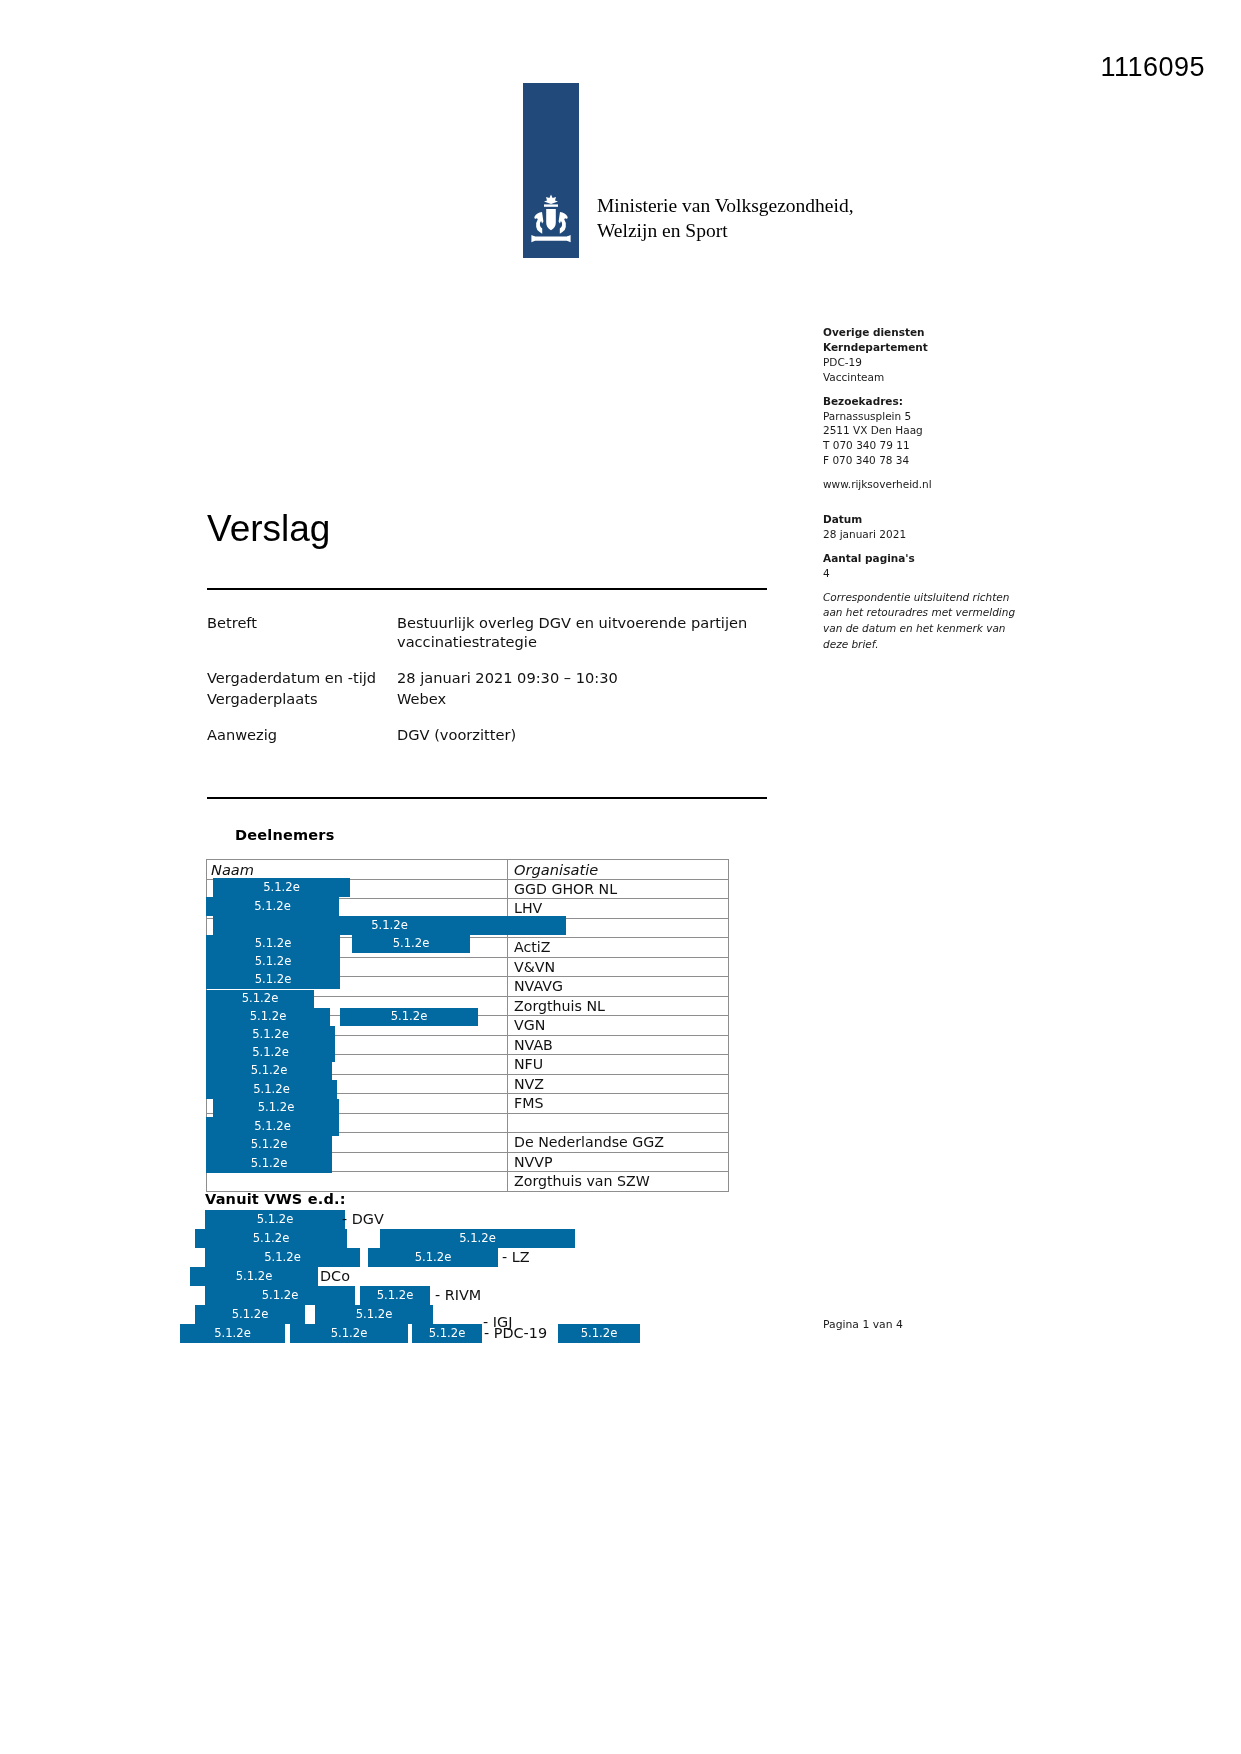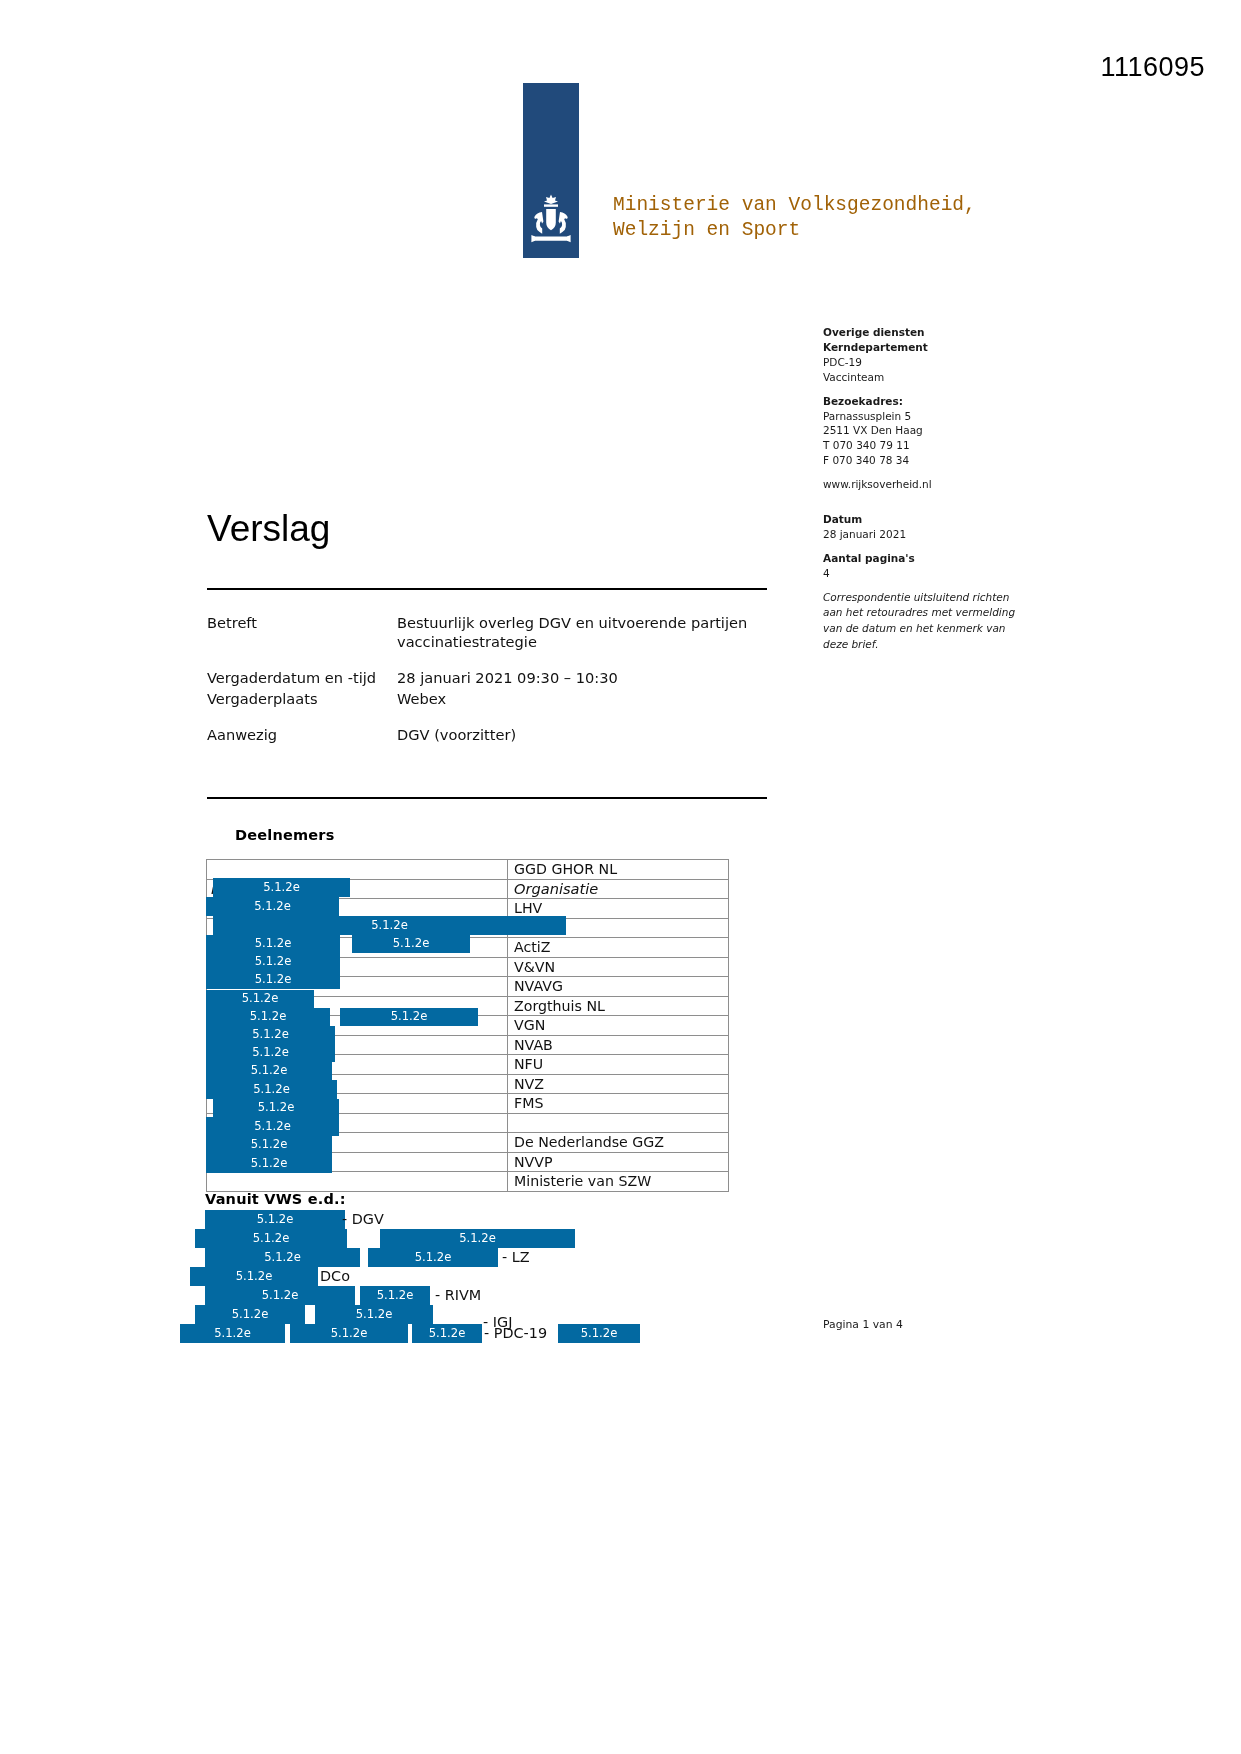--- a/index.html
+++ b/index.html
@@ -46,26 +46,26 @@
   }
   .logo-crest {
     position: absolute;
     left: 50%;
     bottom: 10px;
     transform: translateX(-50%);
     width: 46px;
     height: 56px;
   }
   .logo-text {
-    margin-left: 34px;
+    margin-left: 18px;
     padding-bottom: 14px;
-    font-family: Liberation Mono, monospace;
+    font-family: Liberation Serif, serif;
     font-size: 19.5px;
     line-height: 1.32;
-    color: #a16207;
+    color: #000000;
     white-space: nowrap;
   }
 
   
   .sidebar {
     position: absolute;
     left: 823px;
     top: 325px;
     width: 205px;
     font-family: "DejaVu Sans", sans-serif;
@@ -300,29 +300,29 @@
       <div class="meta-label">Aanwezig</div>
       <div class="meta-value">DGV (voorzitter)</div>
     </div>
   </div>
 
   <div class="section-heading heading-deelnemers">Deelnemers</div>
 
   <table class="ptable">
     <tbody>
       <tr>
-        <td class="col-naam"></td>
-        <td class="col-org">GGD GHOR NL</td>
-      </tr>
-      <tr>
         <td class="col-naam hdr">Naam</td>
         <td class="col-org hdr">Organisatie</td>
       </tr>
       <tr>
         <td class="col-naam"></td>
+        <td class="col-org">GGD GHOR NL</td>
+      </tr>
+      <tr>
+        <td class="col-naam"></td>
         <td class="col-org">LHV</td>
       </tr>
       <tr>
         <td class="col-naam"></td>
         <td class="col-org"></td>
       </tr>
       <tr>
         <td class="col-naam"></td>
         <td class="col-org">ActiZ</td>
       </tr>
@@ -365,21 +365,21 @@
       <tr>
         <td class="col-naam"></td>
         <td class="col-org">De Nederlandse GGZ</td>
       </tr>
       <tr>
         <td class="col-naam"></td>
         <td class="col-org">NVVP</td>
       </tr>
       <tr>
         <td class="col-naam"></td>
-        <td class="col-org">Ministerie van SZW</td>
+        <td class="col-org">Zorgthuis van SZW</td>
       </tr>
     </tbody>
   </table>
 
   <div>
     <div class="redact" style="left:213px; top:878px; width:137px; height:19px;">5.1.2e</div>
 
     <div class="redact" style="left:206px; top:897px; width:133px; height:19px;">5.1.2e</div>
 
     <div class="redact" style="left:213px; top:916px; width:353px; height:19px;">5.1.2e</div>

